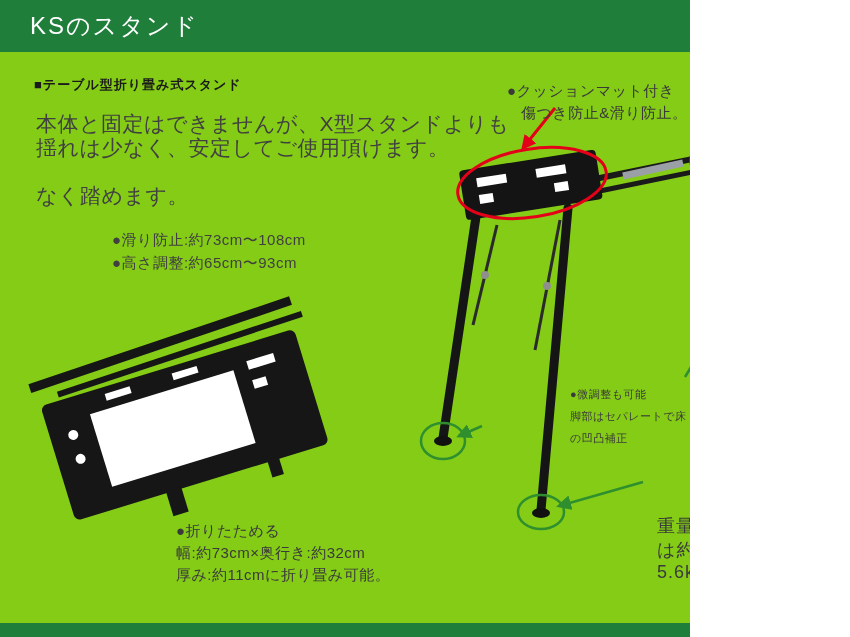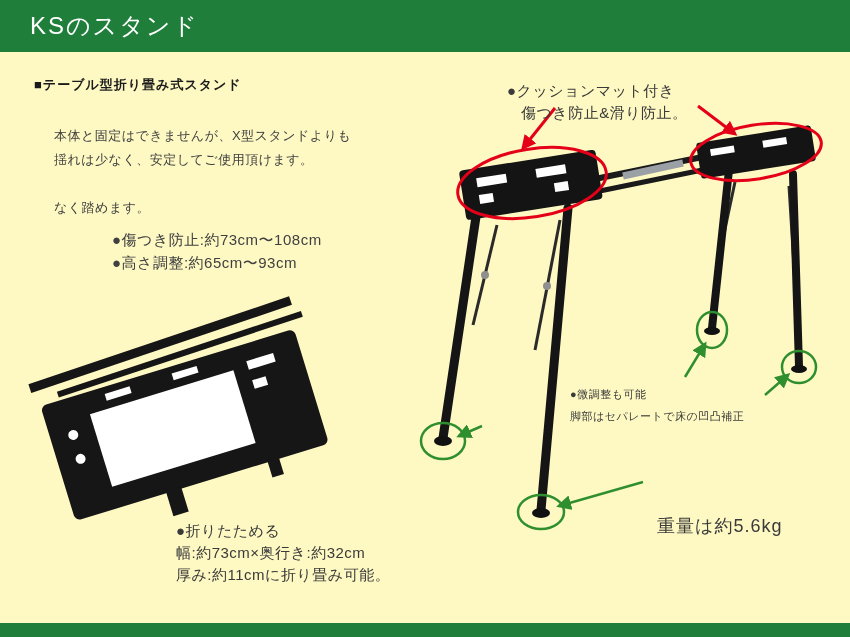--- a/index.html
+++ b/index.html
@@ -3,22 +3,22 @@
 <meta charset="utf-8">
 <style>
   * { margin:0; padding:0; box-sizing:border-box; }
   html,body { background:#ffffff; }
   body {
     font-family:"Liberation Sans","DejaVu Sans",sans-serif;
     color:#3c3c3c;
   }
   .canvas {
     position:relative;
-    width:850px; height:637px;
-    background:#fef9c3;
+    width:690px; height:637px;
+    background:#84cc16;
     overflow:hidden;
   }
   .topbar {
     position:absolute; top:0; left:0;
     width:850px; height:52px;
     background:#1e7e3a;
     display:flex; align-items:center;
     padding-left:30px;
   }
   .topbar h1 {
@@ -28,24 +28,23 @@
     position:absolute; bottom:0; left:0;
     width:850px; height:14px;
     background:#1e7e3a;
   }
   .section-heading {
     position:absolute; left:34px; top:76px;
     font-size:13px; font-weight:bold; color:#1a1a1a;
     letter-spacing:1px;
   }
   .description {
-    position:absolute; left:54px; top:112px;
-    font-size:13px; line-height:24px; color:#404040;
+    position:absolute; left:36px; top:112px;
+    font-size:21px; line-height:24px; color:#404040;
     letter-spacing:0.5px;
-    margin-top:12px;
   }
   .adjust-specs {
     position:absolute; left:112px; top:228px;
     font-size:15px; line-height:23px; color:#404040;
     letter-spacing:0.5px;
   }
   .cushion-note {
     position:absolute; left:507px; top:80px;
     font-size:15px; line-height:22px; color:#3a3a3a;
     letter-spacing:0.5px; z-index:3;
@@ -86,21 +85,21 @@
   <div class="section-heading">■テーブル型折り畳み式スタンド</div>
 
   <div class="description">
     <span>本体と固定はできませんが、X型スタンドよりも</span><br>
     <span>揺れは少なく、安定してご使用頂けます。</span><br>
     <br>
     <span>なく踏めます。</span>
   </div>
 
   <div class="adjust-specs">
-    <span>●傷つき防止:約73cm〜108cm</span><br>
+    <span>●滑り防止:約73cm〜108cm</span><br>
     <span>●高さ調整:約65cm〜93cm</span>
   </div>
 
   <div class="cushion-note">
     <span>●クッションマット付き</span>
     <span class="indent">傷つき防止&amp;滑り防止。</span>
   </div>
 
   <div class="fine-adjust-note">
     <span>●微調整も可能</span><br>

